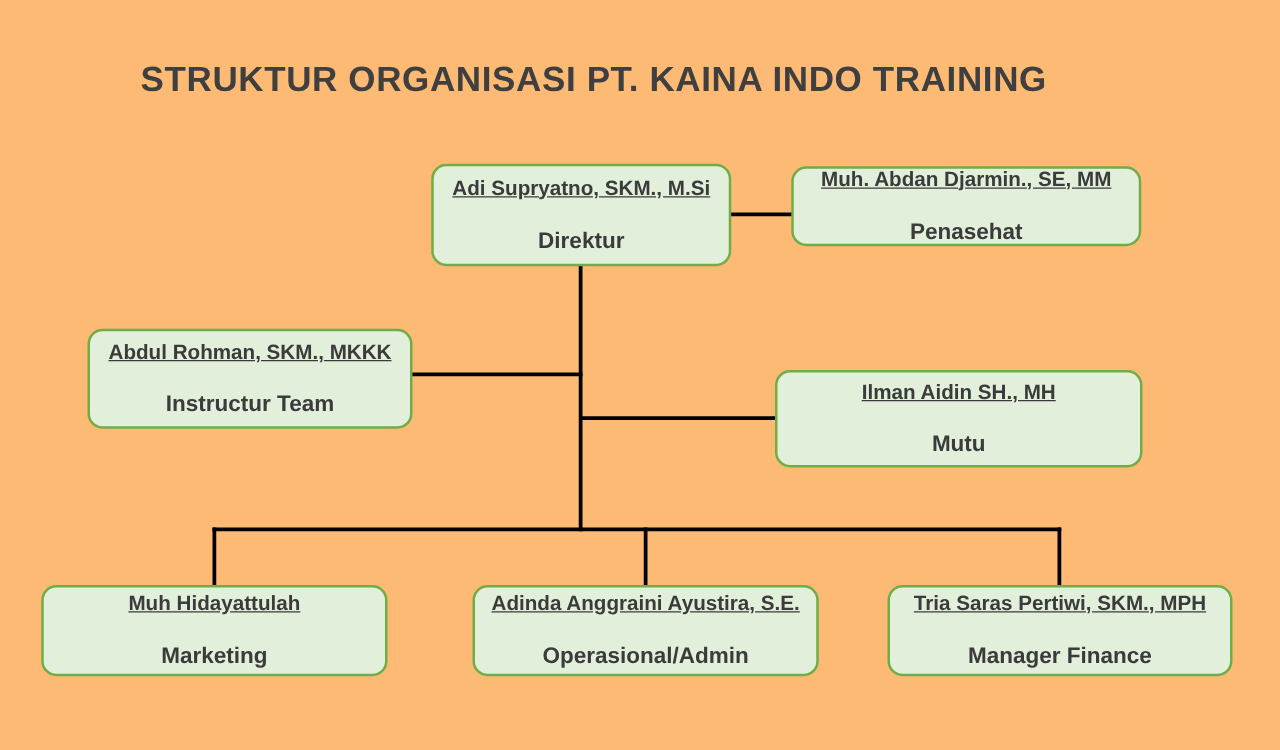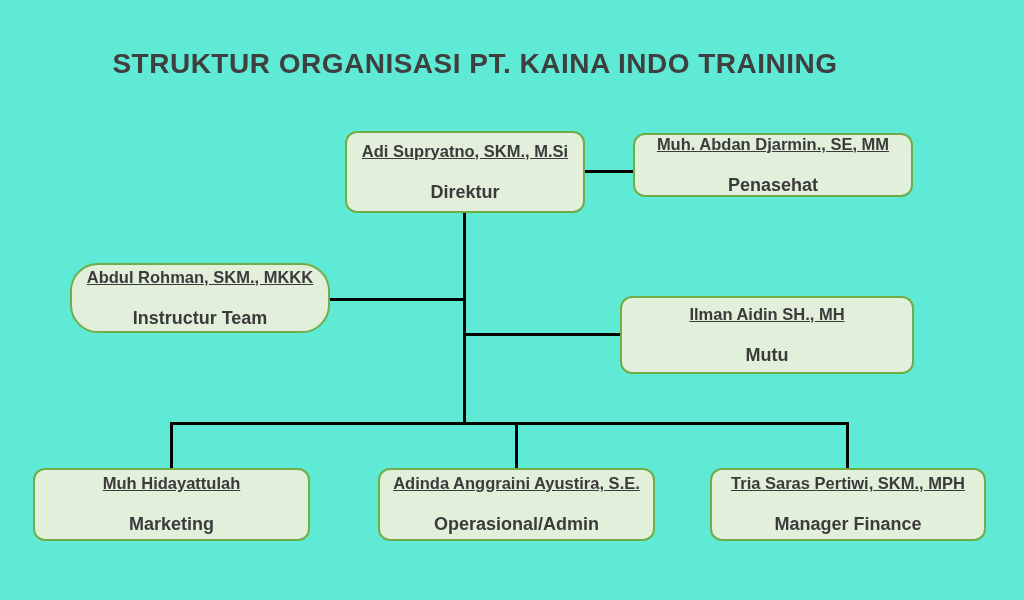--- a/index.html
+++ b/index.html
@@ -5,21 +5,21 @@
   html, body {
     margin: 0;
     padding: 0;
     background: #ffffff;
     font-family: "Liberation Sans", "DejaVu Sans", sans-serif;
   }
   .canvas {
     position: relative;
     width: 1024px;
     height: 600px;
-    background: #5eead4;
+    background: #fdba74;
     overflow: hidden;
   }
   .chart-title {
     position: absolute;
     left: 0;
     top: 48px;
     width: 950px;
     text-align: center;
     font-size: 28px;
     font-weight: 700;
@@ -83,21 +83,21 @@
   <div class="node" style="left:345px; top:131px; width:240px; height:82px;">
     <div class="node-name">Adi Supryatno, SKM., M.Si</div>
     <div class="node-role">Direktur</div>
   </div>
 
   <div class="node" style="left:633px; top:133px; width:280px; height:64px;">
     <div class="node-name">Muh. Abdan Djarmin., SE, MM</div>
     <div class="node-role">Penasehat</div>
   </div>
 
-  <div class="node" style="left:70px; top:263px; width:260px; height:70px;border-radius:28px;">
+  <div class="node" style="left:70px; top:263px; width:260px; height:80px;">
     <div class="node-name">Abdul Rohman, SKM., MKKK</div>
     <div class="node-role">Instructur Team</div>
   </div>
 
   <div class="node" style="left:620px; top:296px; width:294px; height:78px;">
     <div class="node-name">Ilman Aidin SH., MH</div>
     <div class="node-role">Mutu</div>
   </div>
 
   <div class="node" style="left:33px; top:468px; width:277px; height:73px;">

